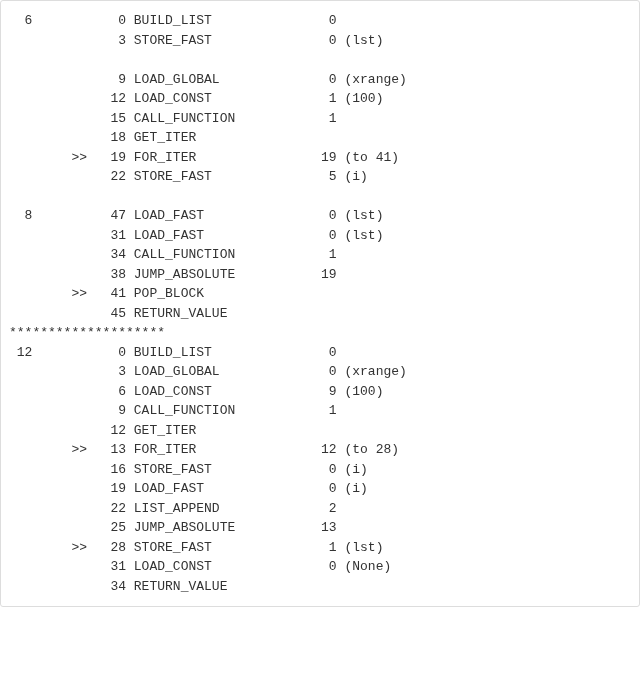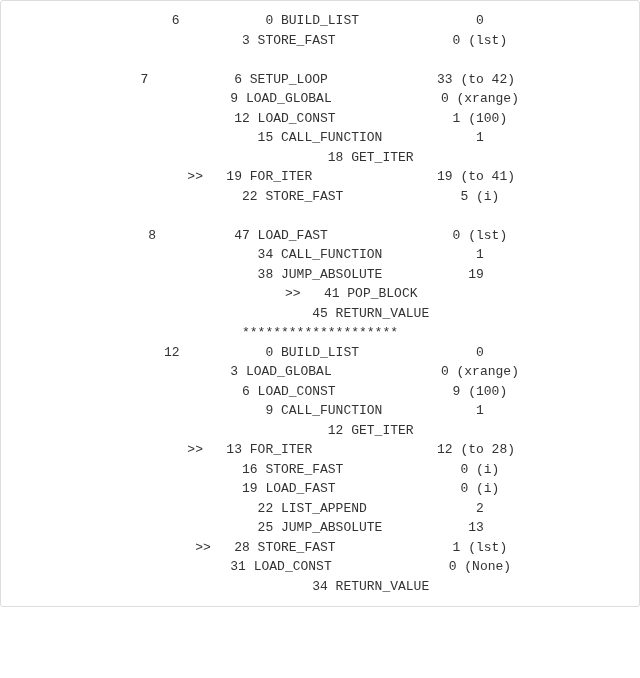--- a/index.html
+++ b/index.html
@@ -16,39 +16,38 @@
       border-radius: 3px;
       padding: 10px 8px;
       background: #fff;
       box-sizing: border-box;
       width: 640px;
       overflow: auto;
     }
     .line {
       white-space: pre;
       height: 19.5px;
-      text-align: center;
     }
   </style>
 </head>
 <body>
 
 <div class="code-block">
   <div class="line">  6           0 BUILD_LIST               0</div>
   <div class="line">              3 STORE_FAST               0 (lst)</div>
   <div class="line"></div>
-  <div class="line">  7           6 SETUP_LOOP              33 (to 42)</div>
   <div class="line">              9 LOAD_GLOBAL              0 (xrange)</div>
   <div class="line">             12 LOAD_CONST               1 (100)</div>
   <div class="line">             15 CALL_FUNCTION            1</div>
   <div class="line">             18 GET_ITER</div>
   <div class="line">        &gt;&gt;   19 FOR_ITER                19 (to 41)</div>
   <div class="line">             22 STORE_FAST               5 (i)</div>
   <div class="line"></div>
   <div class="line">  8          47 LOAD_FAST                0 (lst)</div>
+  <div class="line">             31 LOAD_FAST                0 (lst)</div>
   <div class="line">             34 CALL_FUNCTION            1</div>
   <div class="line">             38 JUMP_ABSOLUTE           19</div>
   <div class="line">        &gt;&gt;   41 POP_BLOCK</div>
   <div class="line">             45 RETURN_VALUE</div>
   <div class="line">********************</div>
   <div class="line"> 12           0 BUILD_LIST               0</div>
   <div class="line">              3 LOAD_GLOBAL              0 (xrange)</div>
   <div class="line">              6 LOAD_CONST               9 (100)</div>
   <div class="line">              9 CALL_FUNCTION            1</div>
   <div class="line">             12 GET_ITER</div>

